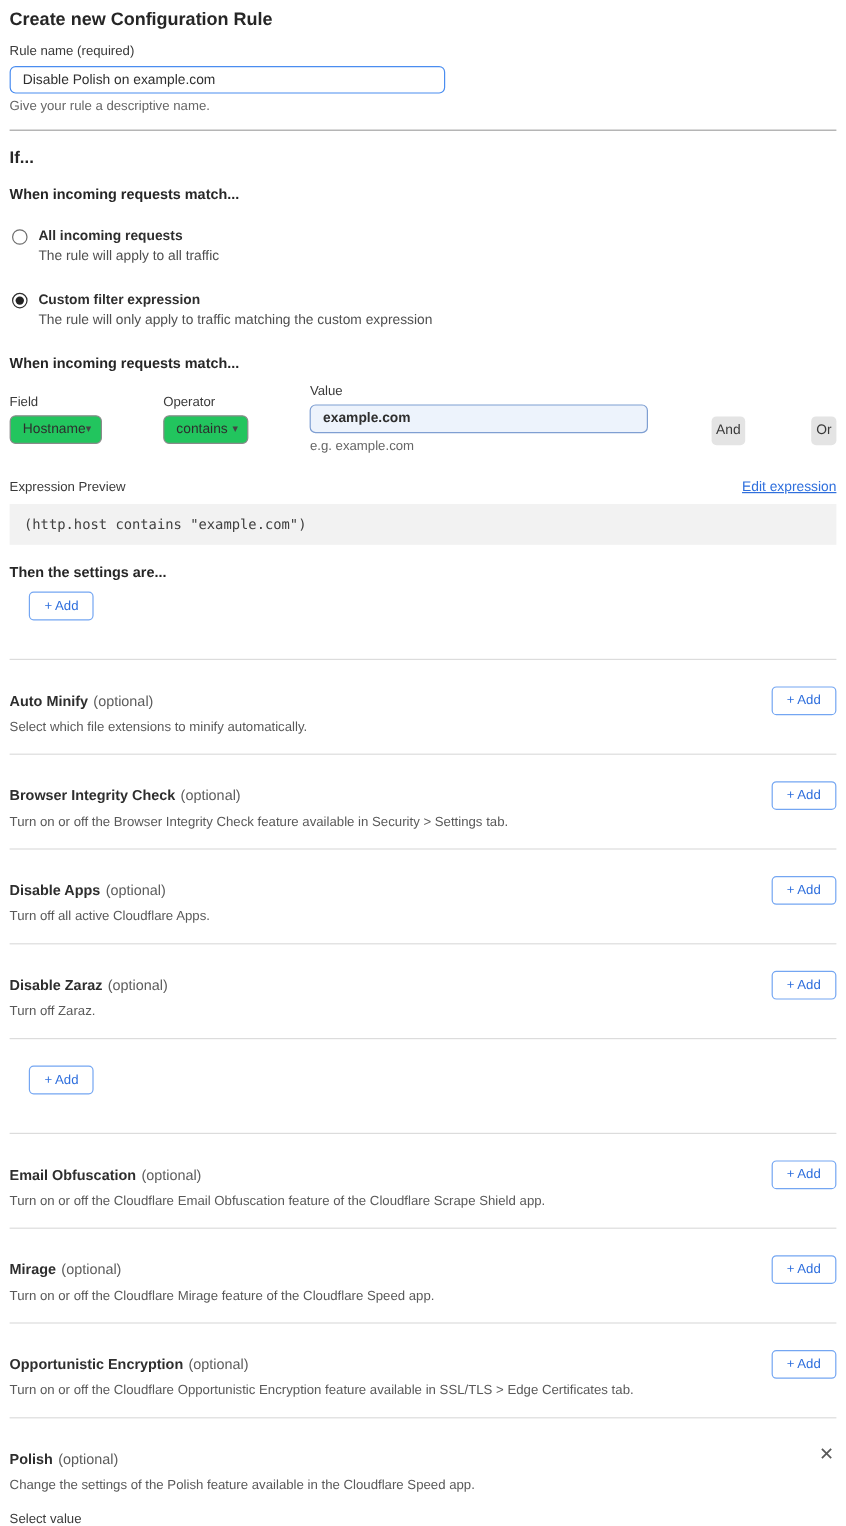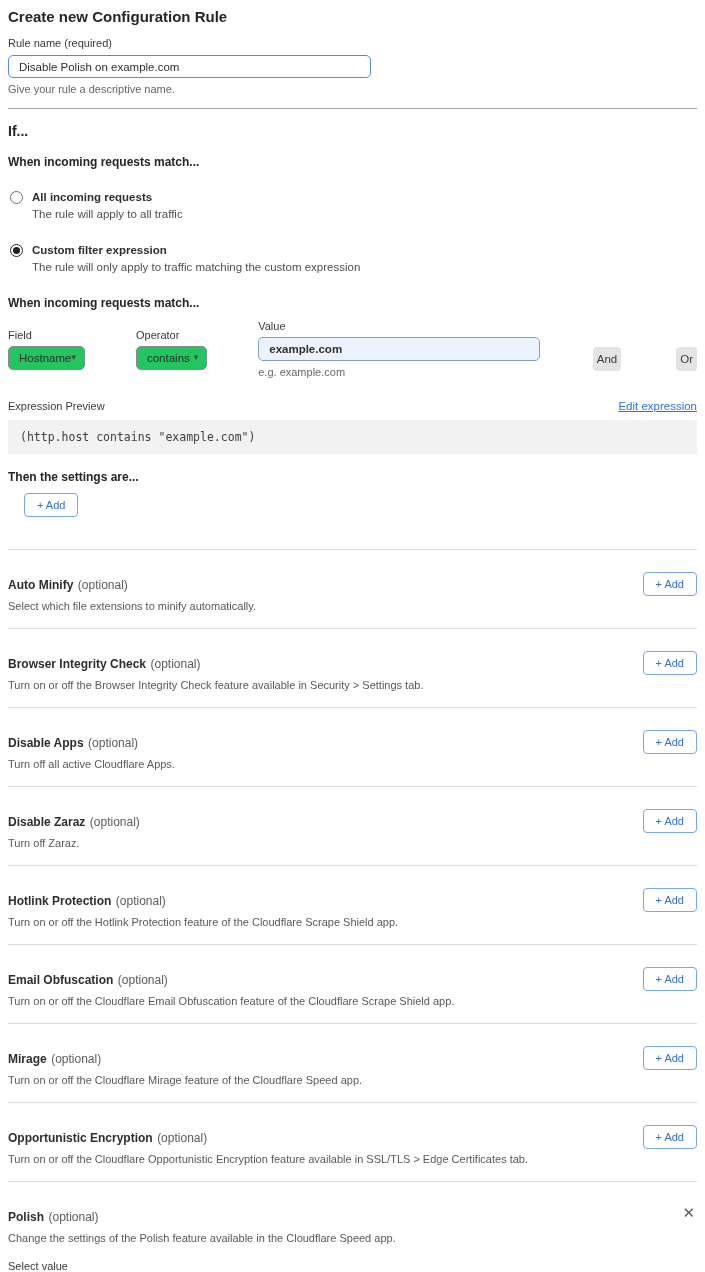--- a/index.html
+++ b/index.html
@@ -205,25 +205,20 @@
   <div class="setting-row">
     <div class="setting-info">
       <div><span class="setting-name">Disable Zaraz</span>
         <span class="setting-optional">(optional)</span></div>
       <div class="setting-desc">Turn off Zaraz.</div>
     </div>
     <button class="add-btn">+ Add</button>
   </div>
 
   <div class="setting-row">
-    <div class="setting-info">
-      <div><span class="setting-name">Hotlink Protection</span>
-        <span class="setting-optional">(optional)</span></div>
-      <div class="setting-desc">Turn on or off the Hotlink Protection feature of the Cloudflare Scrape Shield app.</div>
-    </div>
     <button class="add-btn">+ Add</button>
   </div>
 
   <div class="setting-row">
     <div class="setting-info">
       <div><span class="setting-name">Email Obfuscation</span>
         <span class="setting-optional">(optional)</span></div>
       <div class="setting-desc">Turn on or off the Cloudflare Email Obfuscation feature of the Cloudflare Scrape Shield app.</div>
     </div>
     <button class="add-btn">+ Add</button>

